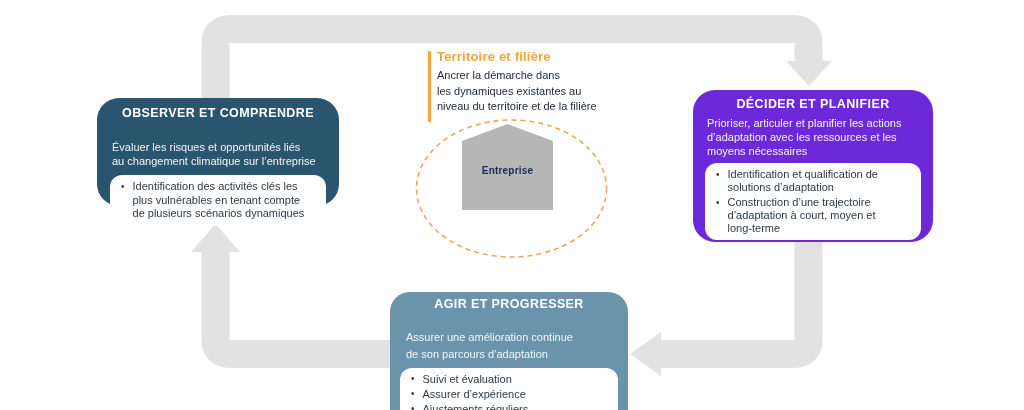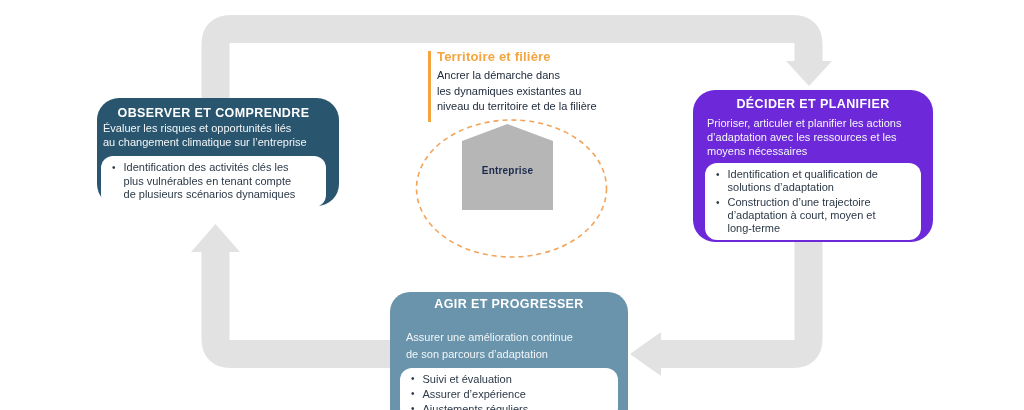--- a/index.html
+++ b/index.html
@@ -4,26 +4,26 @@
 <style>
   html,body { margin:0; padding:0; background:#ffffff; }
   .stage {
     position:relative; width:1024px; height:410px; background:#ffffff;
     font-family:"Liberation Sans", sans-serif; overflow:hidden;
   }
   .layer { position:absolute; left:0; top:0; }
 
   
   .card { position:absolute; box-sizing:border-box; color:#ffffff; border-radius:22px; }
-  #card-observer { left:97px;  top:98px;  width:242px; height:108px; background:#2a556e; padding:8px 13px 0 4px; }
+  #card-observer { left:97px;  top:98px;  width:242px; height:108px; background:#2a556e; padding:8px 13px 0 13px; }
   #card-decider  { left:693px; top:90px;  width:240px; height:152px; background:#6d28d9; padding:7px 12px 0 12px; }
   #card-agir     { left:390px; top:292px; width:238px; height:146px; background:#6994ac; padding:5px 10px 0 10px; border-radius:20px; }
 
   .card-title { font-weight:bold; font-size:12.5px; line-height:15px; text-align:center; letter-spacing:0.4px; white-space:nowrap; }
-  .card-sub   { font-size:11px; line-height:14px; white-space:pre-line; color:#f2f6f8; margin-top:0; padding-left:2px; }
+  .card-sub   { font-size:11px; line-height:14px; white-space:pre-line; color:#f2f6f8; margin-top:19px; padding-left:2px; }
   #card-decider .card-sub { margin-top:4px; }
   #card-agir    .card-sub { margin-top:17px; line-height:17px; padding-left:6px; }
 
   .card-list {
     background:#ffffff; border-radius:12px; color:#2c3947;
     margin-top:7px; padding:5px 6px 5px 6px; display:flex; flex-direction:column; gap:2px;
   }
   #card-decider .card-list { margin-top:5px; }
   #card-agir    .card-list { margin-top:5px; padding:4px 6px; gap:1px; }
 

